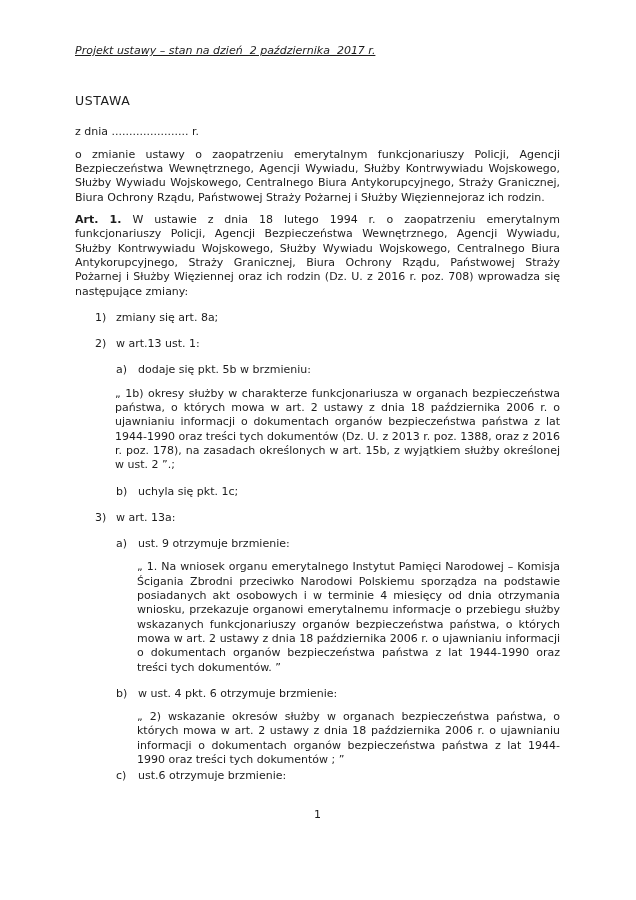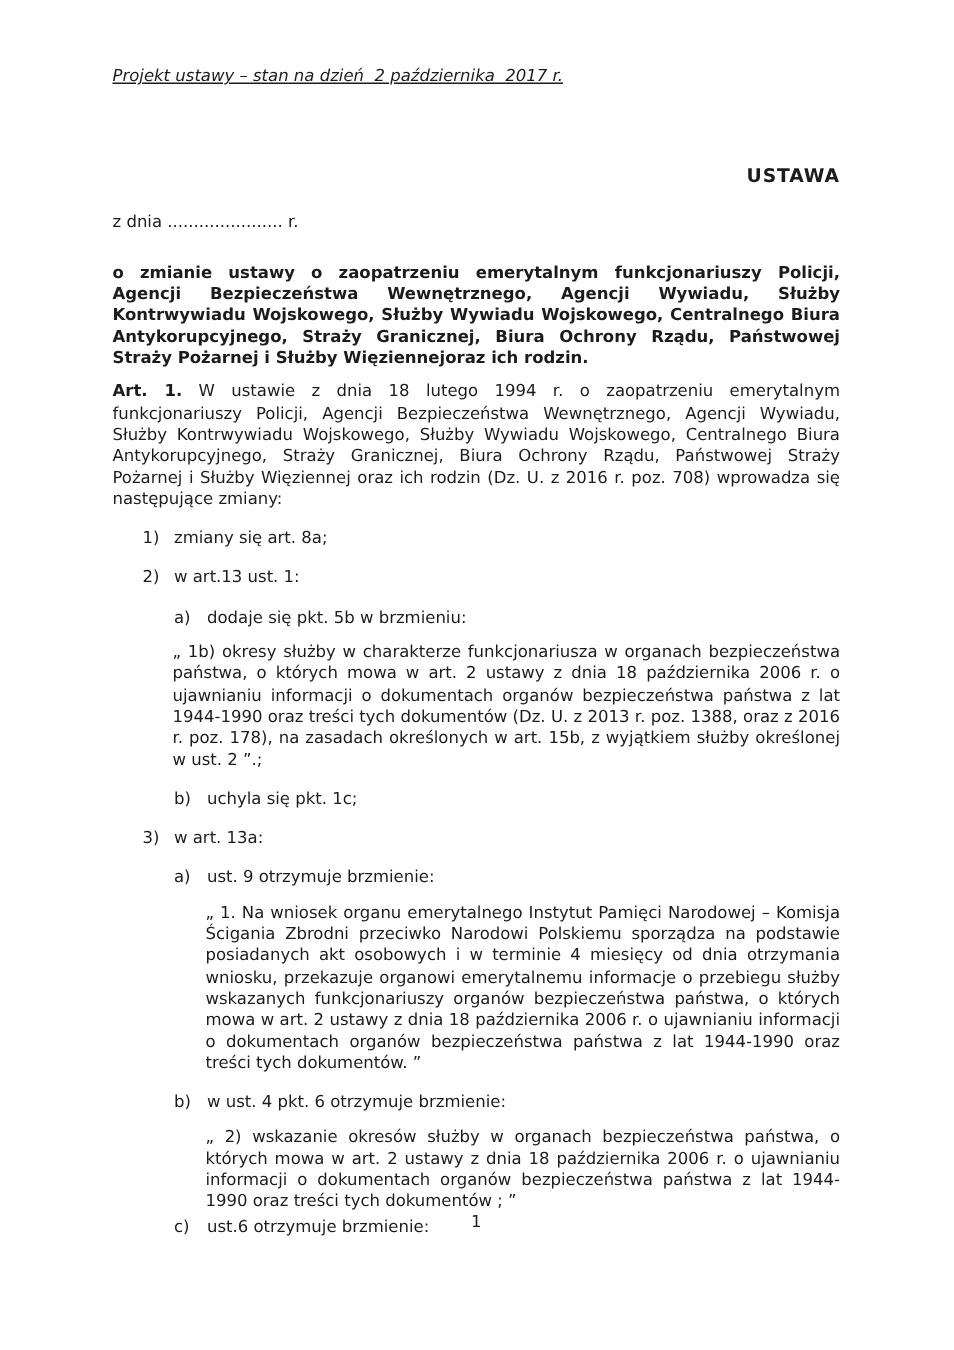--- a/index.html
+++ b/index.html
@@ -23,33 +23,33 @@
     left: 75px;
     top: 0;
     width: 485px;
     padding-top: 44px;
   }
   .header-note {
     font-style: italic;
     text-decoration: underline;
   }
   .law-title {
-    margin-top: 52px;
-    text-align: right;
-    font-weight: bold;
+    margin-top: 36px;
+    text-align: left;
+    font-weight: normal;
     font-size: 12.5px;
     letter-spacing: 0.6px;
   }
   .date-line {
     margin-top: 16px;
     text-align: left;
   }
   .subject {
-    margin-top: 20px;
-    font-weight: bold;
+    margin-top: 9px;
+    font-weight: normal;
     text-align: justify;
   }
   .article {
     margin-top: 8px;
     text-align: justify;
   }
   .article .b {
     font-weight: bold;
   }
   .item {

